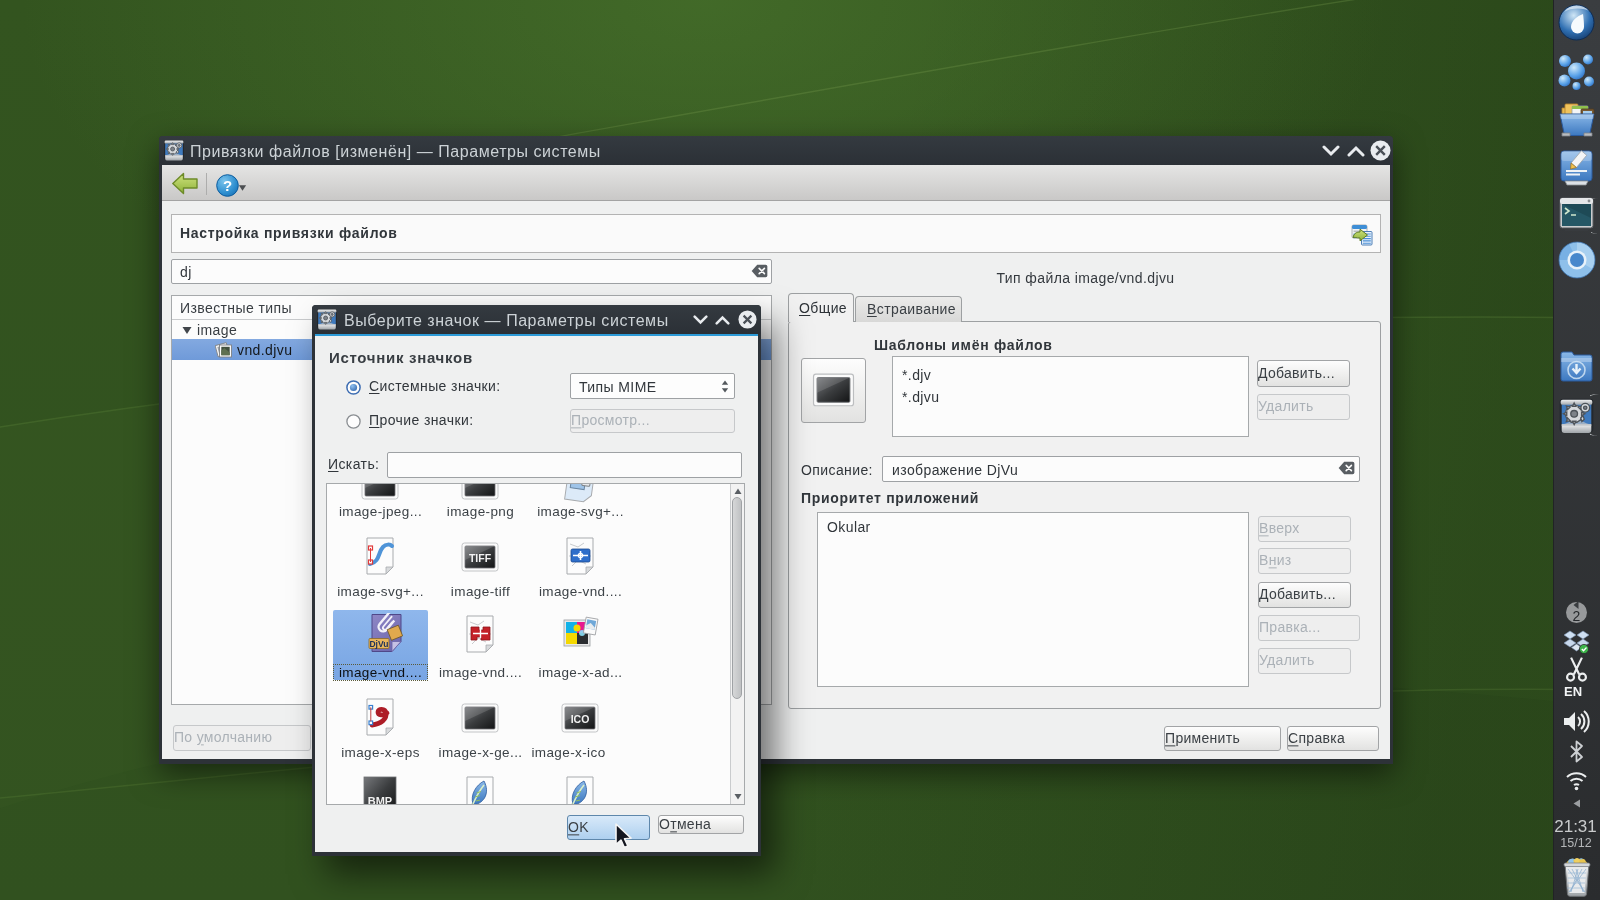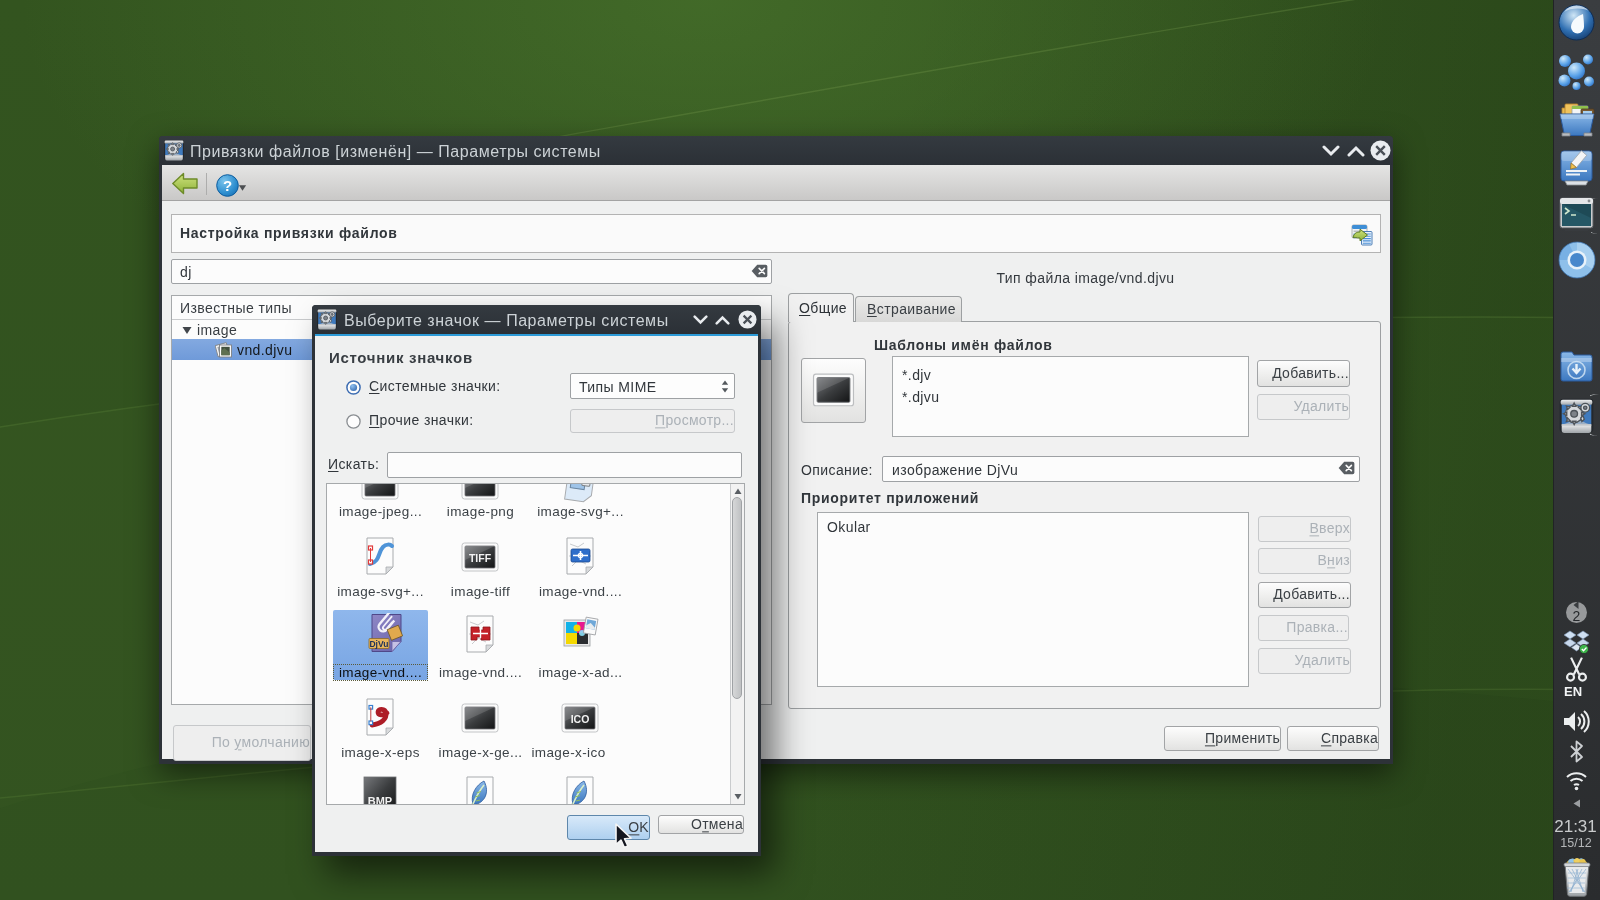--- a/index.html
+++ b/index.html
@@ -14,21 +14,21 @@
 .abs{position:absolute;}
 .tx{white-space:nowrap;}
 
 .win{position:absolute;background:#2d3238;}
 .titlebar{position:absolute;left:0;top:0;right:0;height:29px;background:linear-gradient(#343a40,#2b3036);}
 .wtitle{position:absolute;top:7px;font-size:16px;letter-spacing:0.55px;color:#ccd2d6;white-space:nowrap;}
 .wbtn{position:absolute;top:6px;}
 .wcontent{position:absolute;background:#eff0f0;}
 
 .btn{position:absolute;background:linear-gradient(#fdfdfd,#ededec 60%,#e2e2e1);border:1px solid #a2a4a6;border-radius:3px;
- font-size:14px;letter-spacing:0.3px;color:#3b4045;text-align:right;box-sizing:border-box;}
+ font-size:14px;letter-spacing:0.3px;color:#3b4045;text-align:left;box-sizing:border-box;}
 .btn.dis{background:#eeeeee;border-color:#c6c8ca;color:#abb1b7;}
 .btn span{position:relative;top:50%;transform:translateY(-54%);display:block;}
 .ed{position:absolute;background:#fcfcfc;border:1px solid #9ea1a4;border-radius:2px;box-sizing:border-box;}
 .box{position:absolute;background:#fcfcfc;border:1px solid #a6a9ab;box-sizing:border-box;}
 .lbl{position:absolute;font-size:14px;letter-spacing:0.4px;color:#31363b;white-space:nowrap;}
 .bold{font-weight:bold;letter-spacing:0.7px;}
 u{text-decoration:underline;text-underline-offset:2px;}
 .gl{position:absolute;width:95px;text-align:center;font-size:13.5px;letter-spacing:0.4px;color:#3c4247;white-space:nowrap;overflow:hidden;box-sizing:border-box;}
 .pi{position:absolute;left:1558px;}
 </style></head>
@@ -405,21 +405,21 @@
   <svg class="abs" style="left:20px;top:125px;" width="10" height="9" viewBox="0 0 10 9">
         <path d="M0.5,1 L9.5,1 L5,8 Z" fill="#41464b"></path>
       </svg>
   <div class="lbl" style="left:35px;top:121px;color:#383d42;">image</div>
   <div class="abs" style="left:10px;top:138px;width:599px;height:21px;background:linear-gradient(#83a9e0,#6f9ad9);"></div>
   <svg class="abs" style="left:53px;top:140px;" width="17" height="17" viewBox="0 0 17 17">
         <use href="#i-photos"></use>
       </svg>
   <div class="lbl" style="left:75px;top:141px;color:#14171a;">vnd.djvu</div>
 
-  <div class="btn dis" style="left:11px;top:524px;width:138px;height:36px;">
+  <div class="btn dis" style="left:11px;top:524px;width:138px;height:26px;">
         <span>По <u>у</u>молчанию</span>
       </div>
 
   <div class="lbl" style="left:628px;top:69px;width:591px;text-align:center;color:#34393e;">Тип файла image/vnd.djvu</div>
 
   <div class="abs" style="left:626px;top:120px;width:593px;height:388px;background:#f1f1f1;border:1px solid #9da0a2;border-radius:3px;box-sizing:border-box;"></div>
 
   <div class="abs" style="left:693px;top:95px;width:107px;height:26px;background:linear-gradient(#ebebea,#d8d8d7);border:1px solid #9da0a2;border-bottom:none;border-radius:4px 4px 0 0;box-sizing:border-box;"></div>
   <div class="lbl" style="left:705px;top:100px;color:#3b4045;"><u>В</u>страивание</div>
   <div class="abs" style="left:626px;top:92px;width:66px;height:29px;background:#f1f1f1;border:1px solid #9da0a2;border-bottom:none;border-radius:4px 4px 0 0;box-sizing:border-box;"></div>
@@ -450,21 +450,21 @@
   <div class="lbl" style="left:665px;top:318px;">Okular</div>
   <div class="btn dis" style="left:1096px;top:315px;width:93px;height:26px;">
         <span><u>В</u>верх</span>
       </div>
   <div class="btn dis" style="left:1096px;top:347px;width:93px;height:26px;">
         <span>В<u>н</u>из</span>
       </div>
   <div class="btn" style="left:1096px;top:381px;width:93px;height:26px;">
         <span>Добавить...</span>
       </div>
-  <div class="btn dis" style="left:1096px;top:414px;width:91px;height:26px;">
+  <div class="btn dis" style="left:1096px;top:414px;width:102px;height:26px;">
         <span>Правка...</span>
       </div>
   <div class="btn dis" style="left:1096px;top:447px;width:93px;height:26px;">
         <span>Удалить</span>
       </div>
 
   <div class="btn" style="left:1002px;top:525px;width:117px;height:25px;">
         <span><u>П</u>рименить</span>
       </div>
   <div class="btn" style="left:1125px;top:525px;width:92px;height:25px;">

